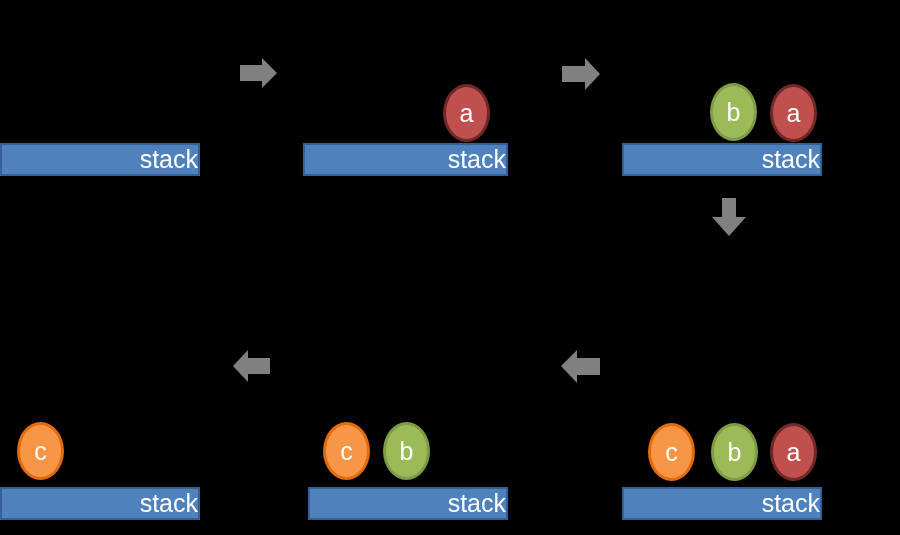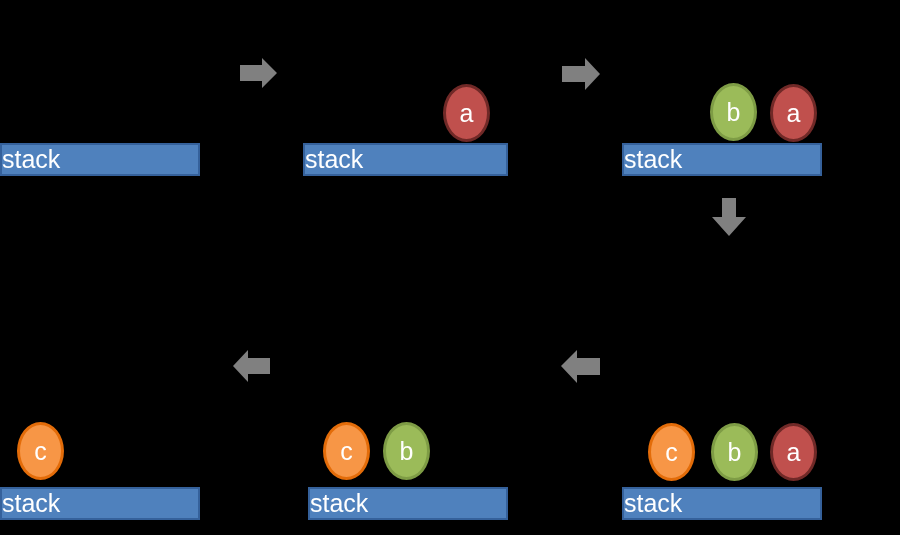--- a/index.html
+++ b/index.html
@@ -14,21 +14,21 @@
 
   
   .bar {
     position: absolute;
     height: 33px;
     background: #4f81bd;
     border: 2px solid #35619b;
     box-sizing: border-box;
     display: flex;
     align-items: center;
-    justify-content: flex-start;
+    justify-content: flex-end;
     color: #ffffff;
     font-size: 25px;
     line-height: 1;
   }
   #bar-1 { left: 0px;   top: 143px; width: 200px; }
   #bar-2 { left: 303px; top: 143px; width: 205px; }
   #bar-3 { left: 622px; top: 143px; width: 200px; }
   #bar-4 { left: 0px;   top: 487px; width: 200px; }
   #bar-5 { left: 308px; top: 487px; width: 200px; }
   #bar-6 { left: 622px; top: 487px; width: 200px; }

